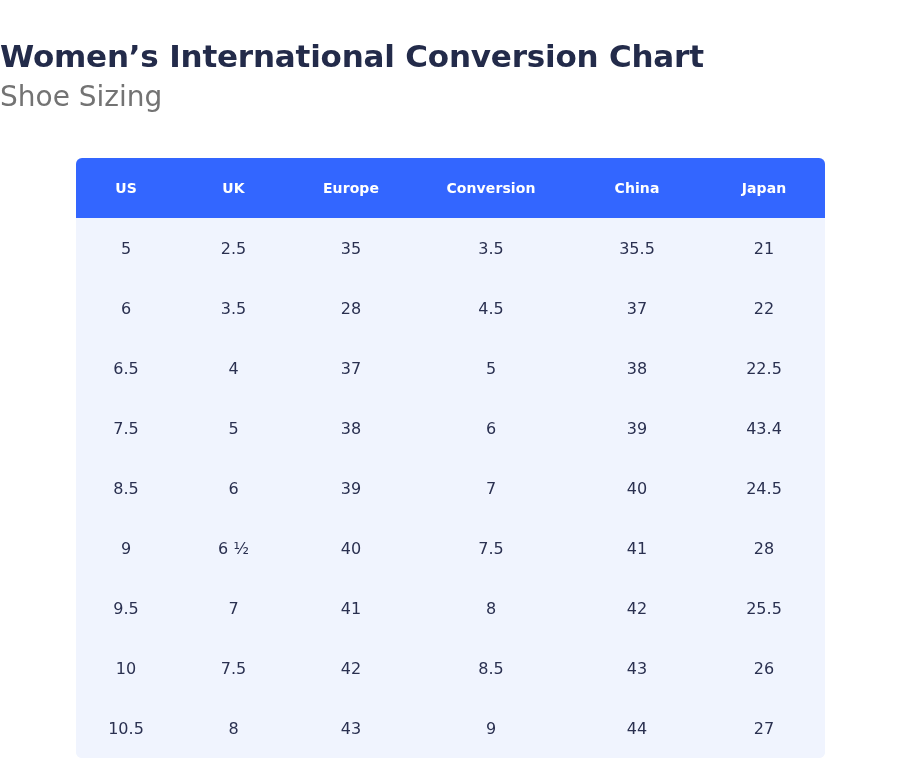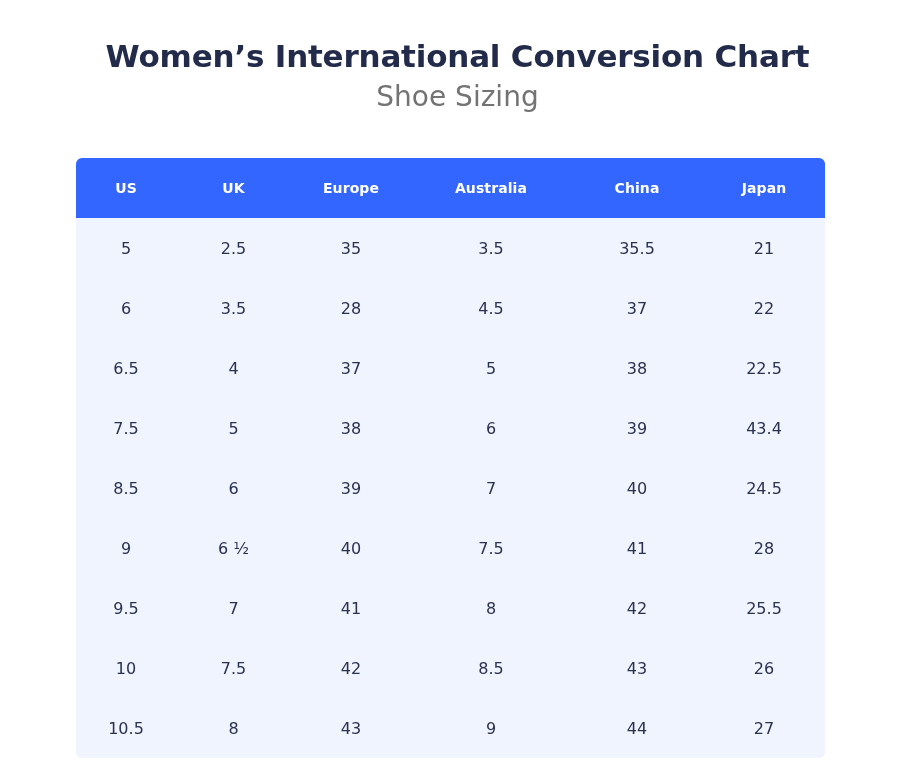--- a/index.html
+++ b/index.html
@@ -21,21 +21,21 @@
     background: #ffffff;
     box-sizing: border-box;
   }
 
   
   .heading {
     position: absolute;
     top: 34px;
     left: 0;
     width: 915px;
-    text-align: center;
+    text-align: left;
   }
   .chart-title {
     margin: 0;
     font-family: "DejaVu Sans", "Liberation Sans", sans-serif;
     font-size: 31px;
     font-weight: bold;
     letter-spacing: -0.2px;
     color: #232b4a;
     line-height: 44px;
     white-space: nowrap;
@@ -124,21 +124,21 @@
           <col class="c2">
         <col class="c3">
           <col class="c4">
           <col class="c5">
       </colgroup>
       <thead>
         <tr>
           <th>US</th>
           <th>UK</th>
           <th>Europe</th>
-          <th>Australia</th>
+          <th>Conversion</th>
           <th>China</th>
           <th>Japan</th>
         </tr>
       </thead>
       <tbody>
         <tr>
           <td>5</td>
           <td>2.5</td>
           <td>35</td>
           <td>3.5</td>

